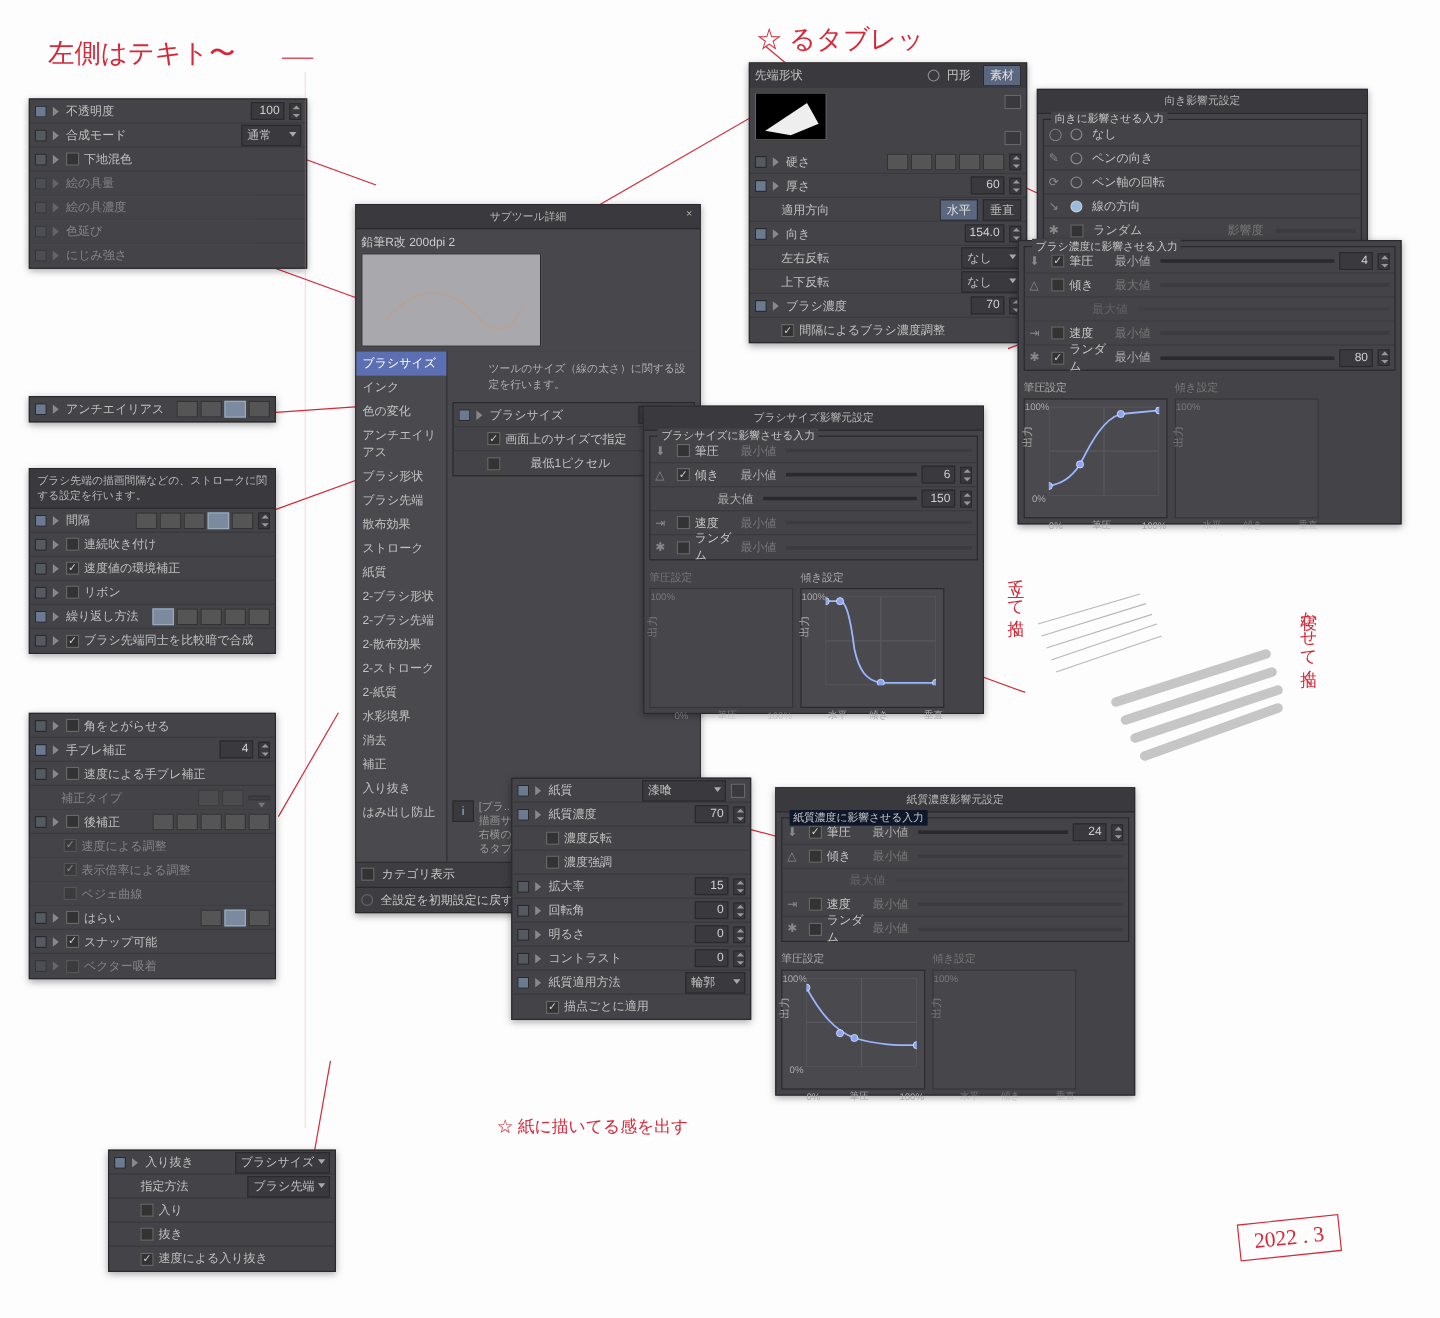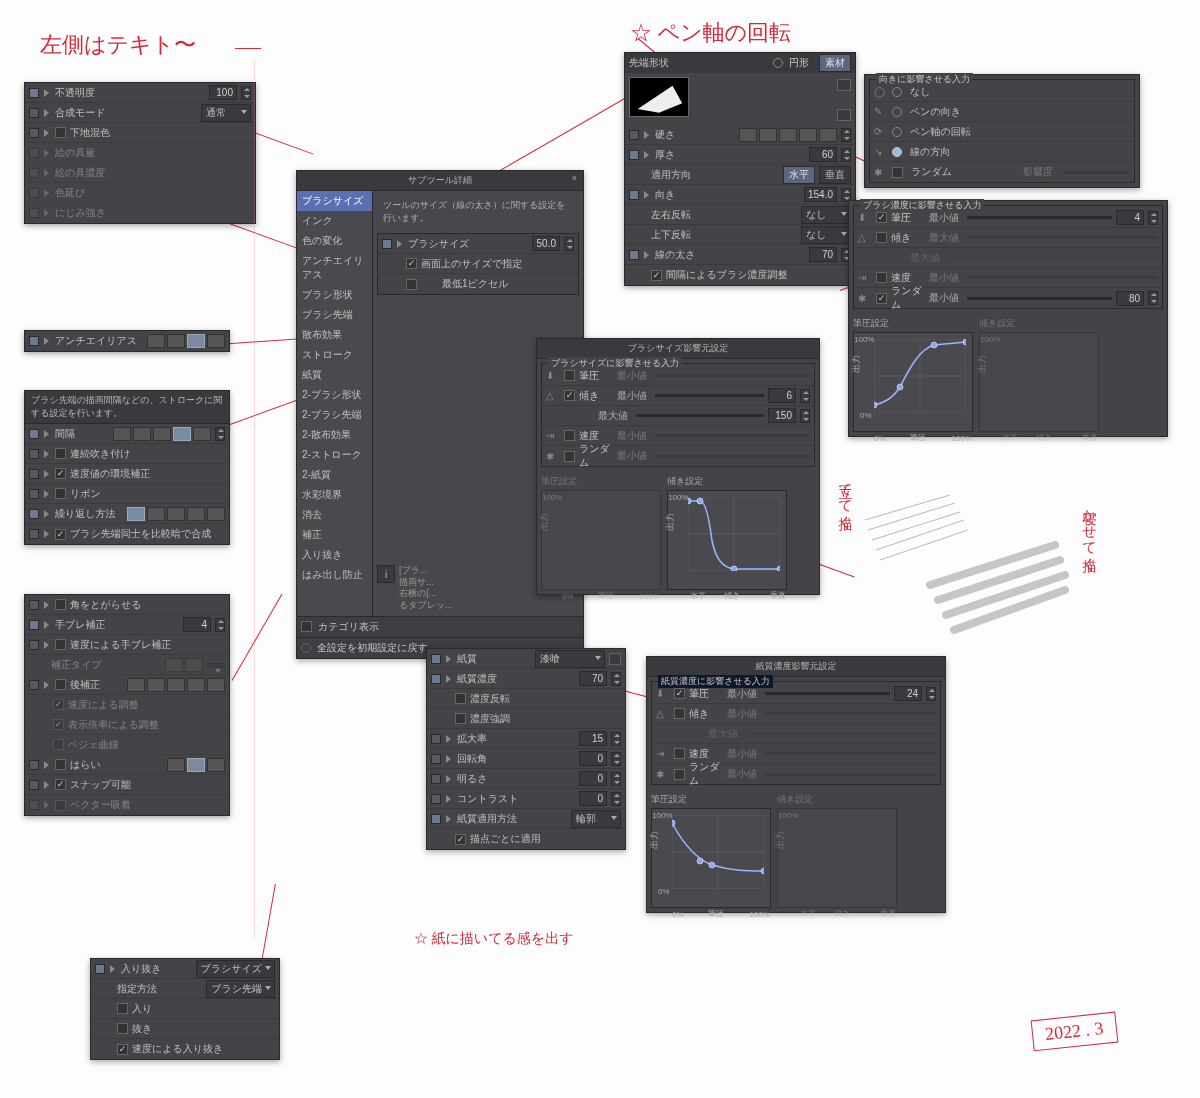--- a/index.html
+++ b/index.html
@@ -142,32 +142,32 @@
     background:#000;
     border:1px solid #666;
   }
 
   
   .std-cols{ display:flex; }
   .std-cat{ width:76px; background:#4a4a4e; border-right:1px solid #2a2a2e;}
   .std-cat div{ padding:3px 5px; font-size:10px; color:#c0c0c0; cursor:default;}
   .std-cat div.sel{ background:#5d6fb3; color:#fff;}
   .std-right{ flex:1; background:#48484c; padding:4px;}
-  .std-explain{ font-size:9px; color:#b0b0b0; padding:4px 6px;}
+  .std-explain{ font-size:9px; color:#b0b0b0; padding:4px 6px;margin-left:24px;}
   .redline{ position:absolute; border-top:1px solid #d62839; transform-origin:left center; pointer-events:none;}
   .redcircle{ position:absolute; border:1.5px solid #d62839; border-radius:50%; pointer-events:none;}
   .scribble{ position:absolute; filter:opacity(.75);}
   .btn{ background:#5b677f; border:1px solid #2a2a2e; padding:1px 5px; color:#e0e0e0;}
   .btn.off{ background:#3a3a3e; color:#bbb;}
 </style>
 </head>
 <body>
 
 <div class="handwriting" style="left:40px; top:30px; font-size:22px;">左側はテキト〜</div>
-<div class="handwriting" style="left:630px; top:18px; font-size:22px;">☆ ペン軸の回転</div>
+<div class="handwriting" style="left:630px; top:18px; font-size:22px;">☆ るタブレッ</div>
 <div class="handwriting small" style="left:400px; top:395px; color:#999; white-space:pre; transform:rotate(-3deg);">気分
 はずす時は
 ここをいじる</div>
 <div class="handwriting small" style="left:836px; top:474px; writing-mode:vertical-rl;">立てて描く</div>
 <div class="handwriting small" style="left:1080px; top:500px; writing-mode:vertical-rl;">寝かせて描く</div>
 <div class="handwriting small" style="left:414px; top:930px;">☆ 紙に描いてる感を出す</div>
 <div class="handwriting" style="left:1032px; top:1016px; transform:rotate(-6deg); border:1px solid #d62839; padding:4px 12px;">2022 . 3</div>
 
 <svg class="scribble" style="left:860px; top:490px; width:210px; height:160px;">
   <g stroke="#888" stroke-width="1" fill="none" opacity=".8">
@@ -413,20 +413,28 @@
       <span style="width:18px"></span>
       <span class="check on"></span>
       <span class="label">速度による入り抜き</span>
     </div>
 </div>
 
 <div class="panel" style="left:296px; top:170px; width:288px;">
   <div class="caption" style="text-align:center; position:relative;">
     <span>サブツール詳細</span>
     <span style="position:absolute; right:6px; top:2px; color:#aaa;">×</span>
+  </div>
+  <div style="padding:4px; background:#48484c;">
+    <div style="font-size:10px; color:#ccc; margin-bottom:2px;">鉛筆R改 200dpi 2</div>
+    <div style="width:150px; height:78px; background:#a9a9ad; border:1px solid #2a2a2e; position:relative;">
+      <svg style="position:absolute; inset:0;" viewBox="0 0 150 78">
+          <path d="M20,55 Q60,10 100,55 Q120,75 135,45" stroke="#c97" stroke-width="1" fill="none" opacity=".6"></path>
+        </svg>
+    </div>
   </div>
   <div class="std-cols">
     <div class="std-cat" id="std-cats">
         <div class="sel">ブラシサイズ</div>
         <div>インク</div>
         <div>色の変化</div>
         <div>アンチエイリアス</div>
         <div>ブラシ形状</div>
         <div>ブラシ先端</div>
         <div>散布効果</div>
@@ -537,32 +545,33 @@
       <span class="dd">なし</span>
     </div>
   <div class="row">
       <span style="width:18px"></span>
       <span class="label">上下反転</span>
       <span class="dd">なし</span>
     </div>
   <div class="row">
       <span class="toggle on"></span>
       <span class="chev"></span>
-      <span class="label">線の太さ</span>
+      <span class="label">ブラシ濃度</span>
       <span class="num">70</span>
       <span class="spinner"></span>
     </div>
   <div class="row">
       <span style="width:18px"></span>
       <span class="check on"></span>
       <span class="label">間隔によるブラシ濃度調整</span>
     </div>
 </div>
 
 <div class="panel" style="left:864px; top:74px; width:276px;">
+  <div class="caption" style="text-align:center;">向き影響元設定</div>
   <div style="border:1px solid #2a2a2e; margin:4px; padding-top:2px; position:relative;">
     <span style="position:absolute; top:-7px; left:6px; background:#444448; padding:0 3px; font-size:9px;">向きに影響させる入力</span>
     <div class="row">
         <span style="width:14px;color:#888;">◯</span>
         <span style="width:10px;height:10px;border:1px solid #888;border-radius:50%;"></span>
         <span class="label" style="margin-left:4px;">なし</span>
       </div>
     <div class="row">
         <span style="width:14px;color:#888;">✎</span>
         <span style="width:10px;height:10px;border:1px solid #888;border-radius:50%;"></span>

